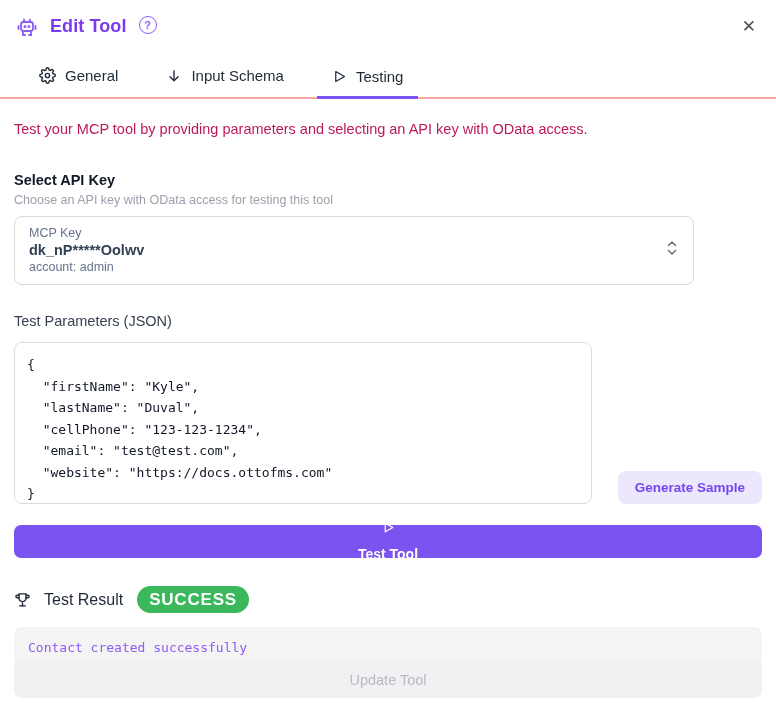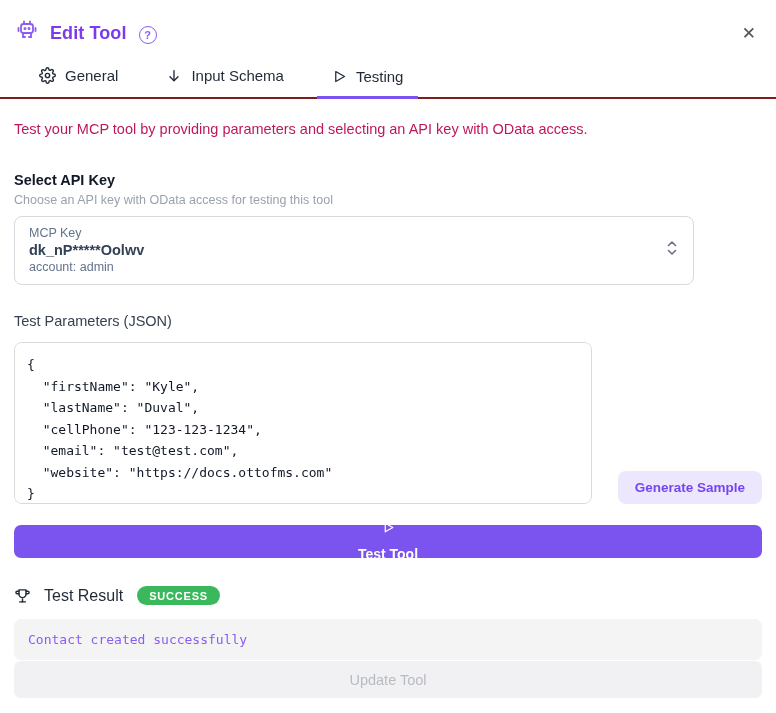--- a/index.html
+++ b/index.html
@@ -2,31 +2,31 @@
 <html><head>
 <meta charset="utf-8">
 <style>
   * { margin:0; padding:0; box-sizing:border-box; }
   html,body { width:776px; height:713px; background:#ffffff; overflow:hidden;
     font-family:"Liberation Sans", sans-serif; -webkit-font-smoothing:antialiased; }
 
   .modal { width:776px; height:713px; background:#fff; position:relative; }
 
   
-  .header { display:flex; align-items:flex-end; padding:16px 16px 0 14px; height:44px; }
+  .header { display:flex; align-items:flex-start; padding:16px 16px 0 14px; height:44px; }
   .bot-icon { width:26px; height:26px; display:flex; align-items:center; justify-content:center; }
   .title { color:#7c3aed; font-size:18px; font-weight:700; margin-left:10px; letter-spacing:.1px; }
   .help-circle { width:18px; height:18px; border:1.6px solid #8b5cf6; border-radius:50%;
     color:#8b5cf6; font-size:11px; font-weight:700; display:flex; align-items:center;
     justify-content:center; margin-left:12px; cursor:pointer; }
   .close-btn { margin-left:auto; color:#52525b; font-size:17px; line-height:1; cursor:pointer;
     background:none; border:none; padding:2px 4px; }
 
   
-  .tabbar { display:flex; margin-top:14px; padding:0 24px; border-bottom:2px solid #7f1d1d; }
+  .tabbar { display:flex; margin-top:14px; padding:0 24px; border-bottom:2px solid #fca5a5; }
   .tab { display:flex; align-items:center; gap:9px; padding:9px 15px 13px 15px; margin-right:18px;
     font-size:15px; color:#1f2937; cursor:pointer; position:relative; background:none; border:none;
     font-family:inherit; }
   .tab.active { border-bottom:3px solid #7c52f0; margin-bottom:-2px; padding-bottom:10px; }
   .tab svg { display:block; }
 
   
   .content { padding:0 14px; }
   .description { margin-top:22px; color:#be185d; font-size:14.5px; }
 
@@ -50,21 +50,21 @@
   .generate-btn { background:#ece7fc; color:#7445f2; border:none; border-radius:8px;
     font-size:13.5px; font-weight:700; padding:9px 17px; cursor:pointer; font-family:inherit; }
 
   .test-btn { margin-top:21px; width:748px; height:33px; background:#7b53ee; color:#fff;
     border:none; border-radius:7px; font-size:14px; font-weight:700; cursor:pointer;
     display:flex; align-items:center; justify-content:center; gap:9px; font-family:inherit;flex-direction:column; }
 
   .result-head { margin-top:28px; display:flex; align-items:center; }
   .trophy { width:17px; height:17px; }
   .result-title { margin-left:13px; color:#1f2937; font-size:16px; font-weight:500;text-align:center; }
-  .status-badge { margin-left:14px; background:#3cb85c; color:#fff; font-size:11px;
+  .status-badge { margin-left:14px; background:#3cb85c; color:#fff; font-size:17px;
     font-weight:700; letter-spacing:.8px; border-radius:999px; padding:4px 12px 3px 12px; }
 
   .result-box { margin-top:14px; width:748px; background:#f4f4f5; border-radius:7px;
     padding:13px 14px; font-family:"DejaVu Sans Mono", monospace; font-size:13px; color:#8b5cf6;
     min-height:41px; }
 
   .update-btn { position:absolute; left:14px; bottom:15px; width:748px; height:37px;
     background:#f1f1f3; color:#b7bbc2; border:none; border-radius:7px; font-size:14.5px;
     cursor:default; font-family:inherit; }
 </style>

